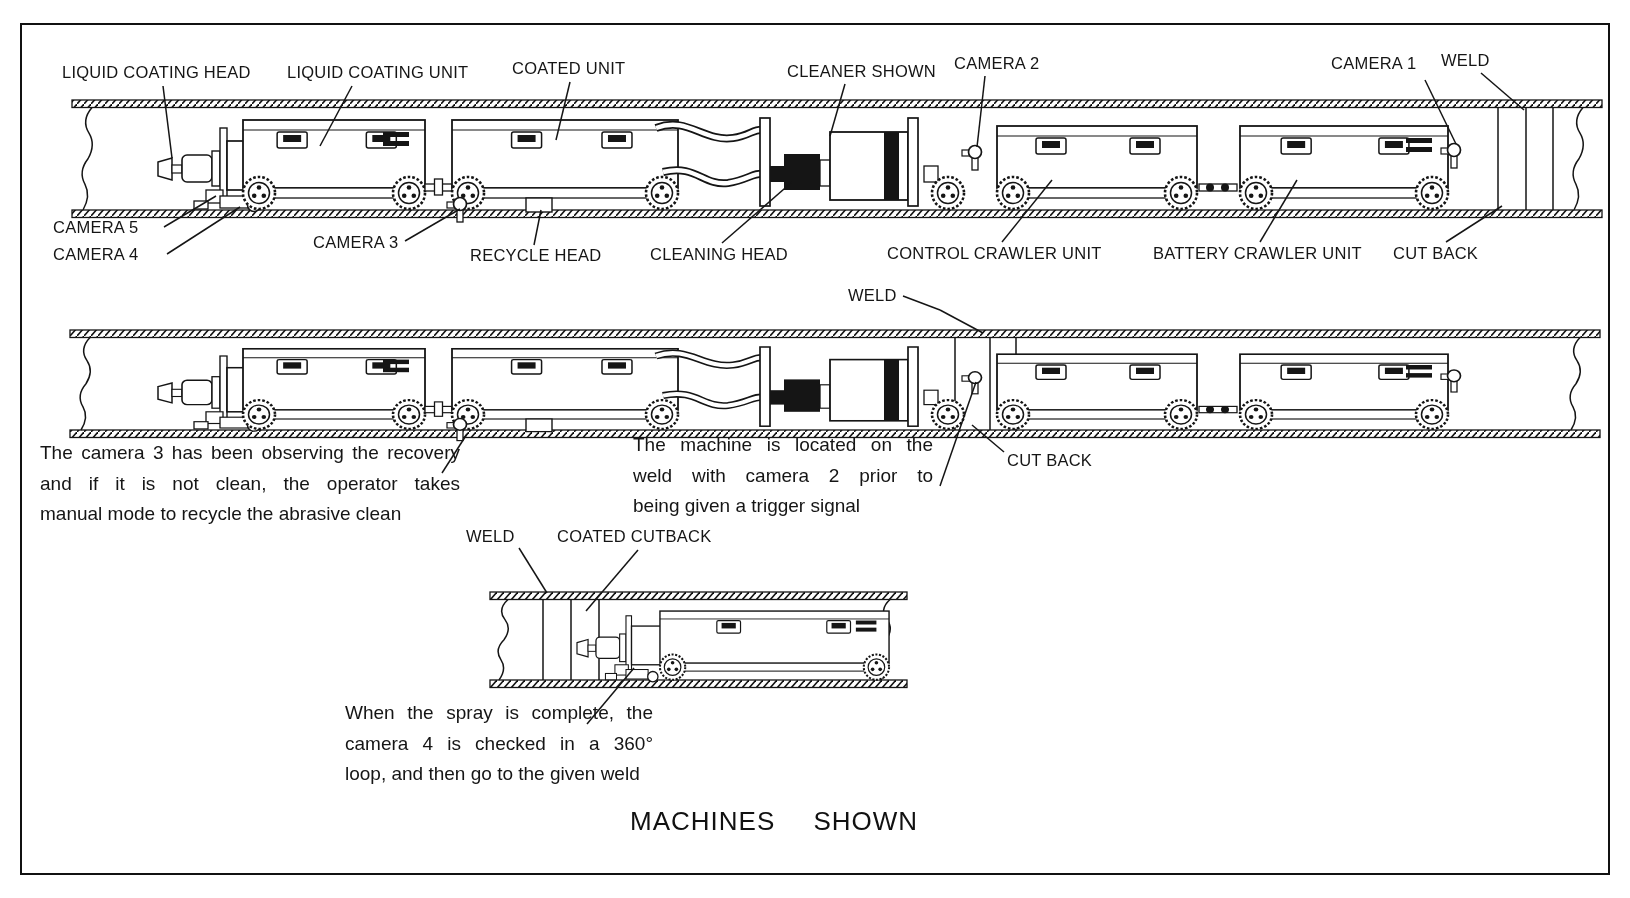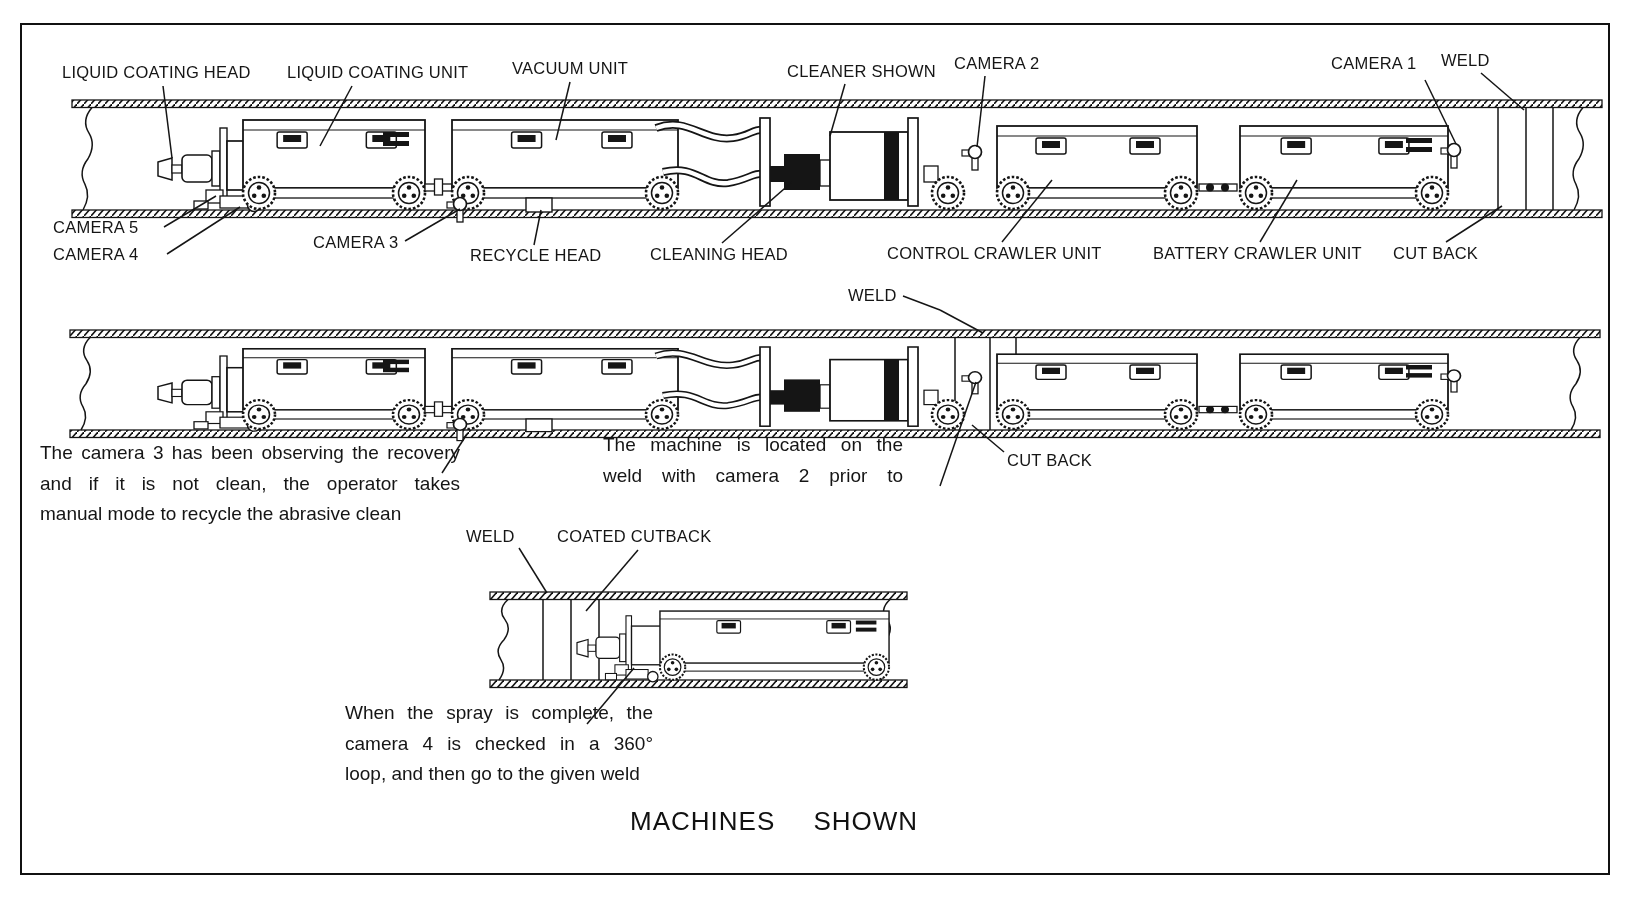--- a/index.html
+++ b/index.html
@@ -345,21 +345,21 @@
         <line x1="519" y1="548" x2="547" y2="593" stroke="#151515" stroke-width="1.5"></line>
         <line x1="638" y1="550" x2="586" y2="611" stroke="#151515" stroke-width="1.5"></line>
         <line x1="587" y1="724" x2="634" y2="668" stroke="#151515" stroke-width="1.5"></line>
       </g>
     </svg>
 
   <div class="frame"></div>
 
   <div class="lbl" style="left:62px;top:63px">LIQUID COATING HEAD</div>
   <div class="lbl" style="left:287px;top:63px">LIQUID COATING UNIT</div>
-  <div class="lbl" style="left:512px;top:59px">VACUUM UNIT</div>
+  <div class="lbl" style="left:512px;top:59px">COATED UNIT</div>
   <div class="lbl" style="left:787px;top:62px">CLEANER SHOWN</div>
   <div class="lbl" style="left:954px;top:54px">CAMERA 2</div>
   <div class="lbl" style="left:1331px;top:54px">CAMERA 1</div>
   <div class="lbl" style="left:1441px;top:51px">WELD</div>
 
   <div class="lbl" style="left:53px;top:218px">CAMERA 5</div>
   <div class="lbl" style="left:53px;top:245px">CAMERA 4</div>
   <div class="lbl" style="left:313px;top:233px">CAMERA 3</div>
   <div class="lbl" style="left:470px;top:246px">RECYCLE HEAD</div>
   <div class="lbl" style="left:650px;top:245px">CLEANING HEAD</div>
@@ -368,23 +368,24 @@
   <div class="lbl" style="left:1393px;top:244px">CUT BACK</div>
 
   <div class="lbl" style="left:848px;top:286px">WELD</div>
   <div class="lbl" style="left:1007px;top:451px">CUT BACK</div>
 
   <div class="note" style="left:40px;top:438px;width:420px">
     <div class="nline j">The camera 3 has been observing the recovery</div>
     <div class="nline j">and if it is not clean, the operator takes</div>
     <div class="nline">manual mode to recycle the abrasive clean</div>
   </div>
-  <div class="note" style="left:603px;top:430px;width:300px">
+  <div class="note" style="left:633px;top:430px;width:300px">
     <div class="nline j">The machine is located on the</div>
     <div class="nline j">weld with camera 2 prior to</div>
+    <div class="nline">being given a trigger signal</div>
   </div>
 
   <div class="lbl" style="left:466px;top:527px">WELD</div>
   <div class="lbl" style="left:557px;top:527px">COATED CUTBACK</div>
 
   <div class="note" style="left:345px;top:698px;width:308px">
     <div class="nline j">When the spray is complete, the</div>
     <div class="nline j">camera 4 is checked in a 360°</div>
     <div class="nline">loop, and then go to the given weld</div>
   </div>

